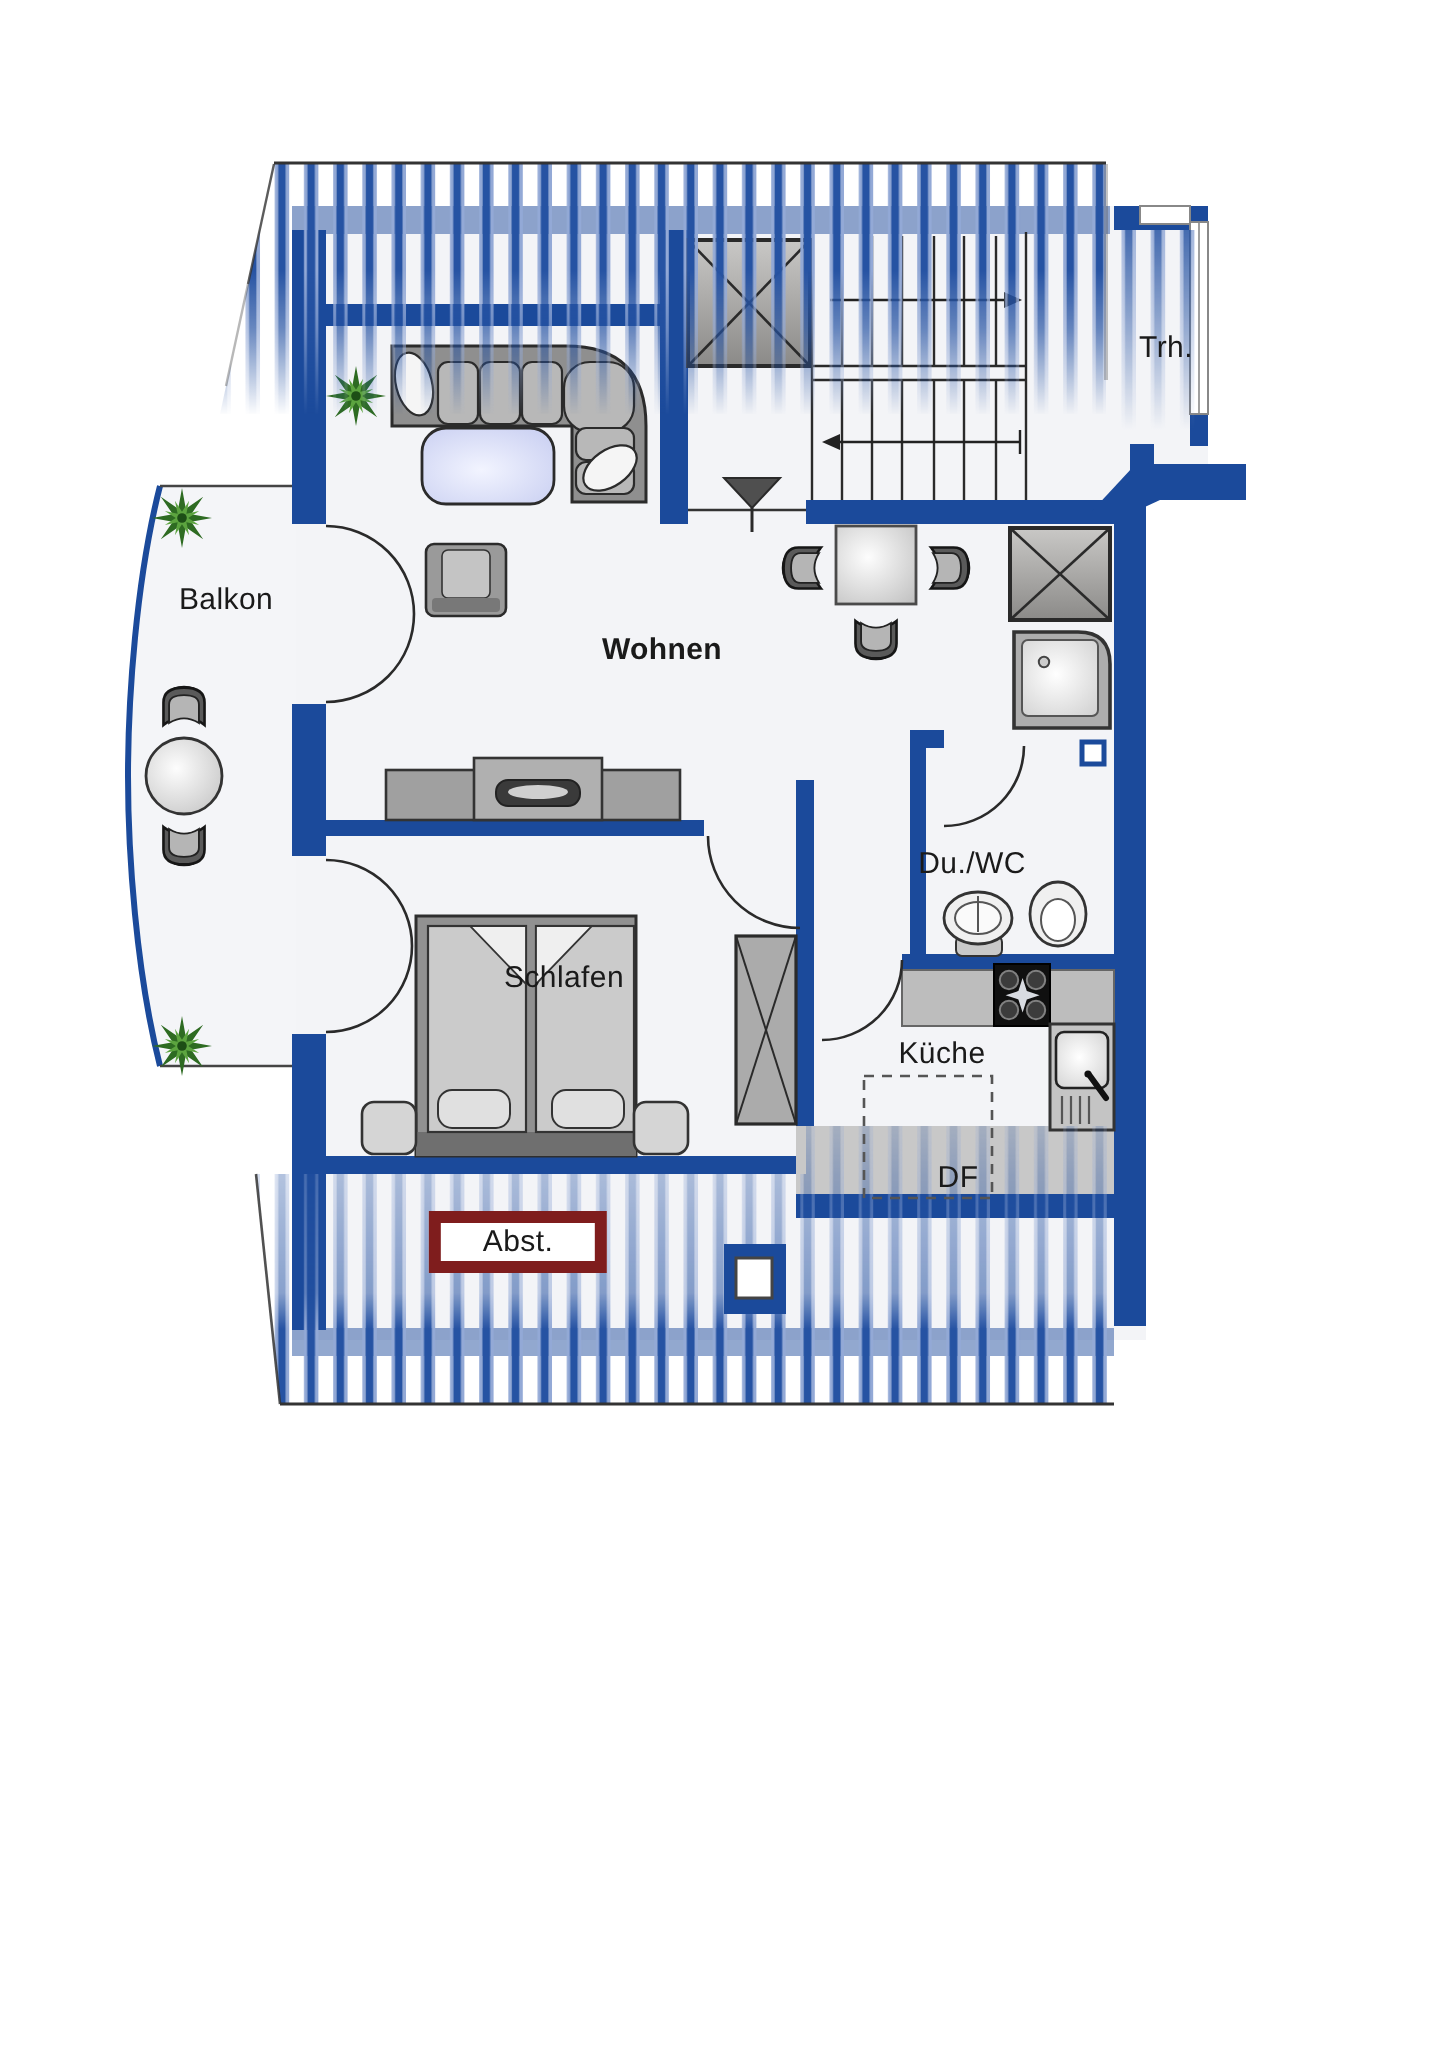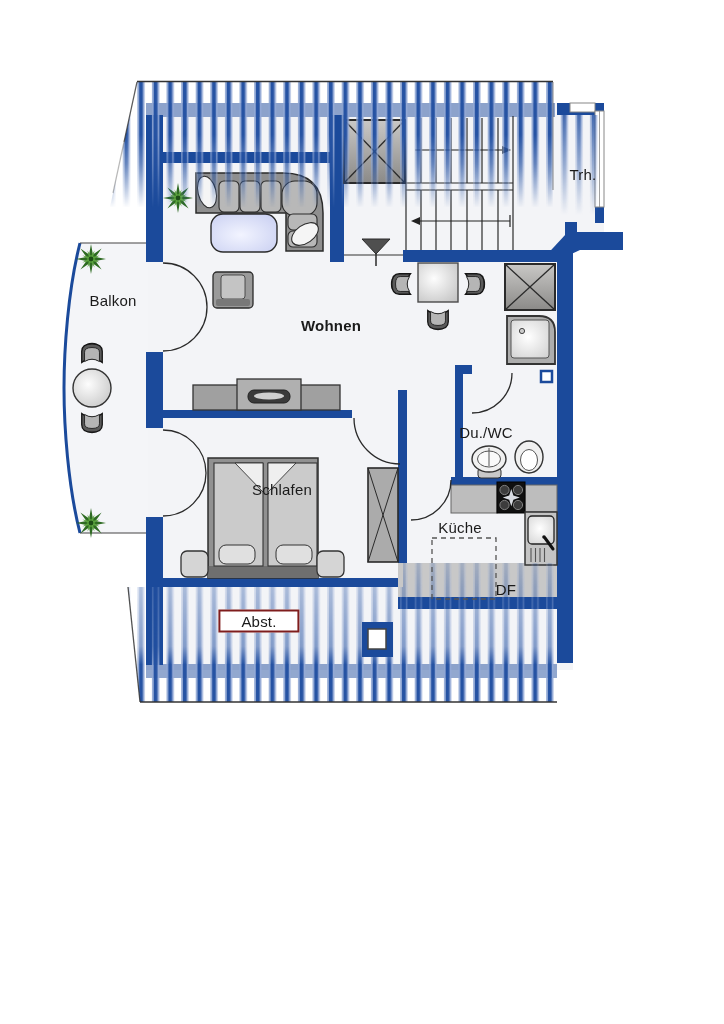--- a/index.html
+++ b/index.html
@@ -1,21 +1,21 @@
 <!DOCTYPE html>
 <html><head>
 <meta charset="utf-8">
 <style>
   html,body{margin:0;padding:0;background:#ffffff;}
   #stage{position:relative;width:724px;height:1024px;background:#ffffff;overflow:hidden;
          font-family:"Liberation Sans", sans-serif;}
   svg{position:absolute;left:0;top:0;}
   .room-label{position:absolute;transform:translate(-50%,-50%);font-size:15px;color:#1a1a1a;
               white-space:nowrap;letter-spacing:.2px;}
-  .boxed{background:#ffffff;border:2px solid #7f1d1d;padding:0 21px;line-height:19px;}
+  .boxed{background:#ffffff;border:6px solid #7f1d1d;padding:0 21px;line-height:19px;}
 </style>
 </head>
 <body>
 
 <div id="stage">
 <svg width="724" height="1024" viewBox="0 0 724 1024">
   <defs>
     <pattern id="stripes" patternUnits="userSpaceOnUse" width="14.6" height="8" x="2">
       <rect x="4" y="0" width="1.6" height="8" fill="#93a9d6"></rect>
       <rect x="5.6" y="0" width="4" height="8" fill="#2653a3"></rect>
@@ -297,17 +297,17 @@
     <line x1="553" y1="82" x2="553" y2="190" stroke="#555" stroke-width="2" opacity="0.35"></line>
     <line x1="128" y1="587" x2="140" y2="702" stroke-width="1.3" opacity="0.85"></line>
     <line x1="140" y1="702" x2="557" y2="702" stroke-width="1.4"></line>
   </g>
 </svg>
 
 <div class="room-label" style="left:113px;top:300px;">Balkon</div>
 <div class="room-label" style="left:331px;top:325px;font-weight:bold;">Wohnen</div>
 <div class="room-label" style="left:282px;top:448px;margin-top:41px;">Schlafen</div>
 <div class="room-label" style="left:486px;top:432px;">Du./WC</div>
-<div class="room-label" style="left:460px;top:527px;text-align:right;">Küche</div>
-<div class="room-label" style="left:479px;top:589px;margin-left:27px;">DF</div>
+<div class="room-label" style="left:471px;top:527px;text-align:right;">Küche</div>
+<div class="room-label" style="left:479px;top:589px;">DF</div>
 <div class="room-label" style="left:583px;top:174px;">Trh.</div>
 <div class="room-label boxed" style="left:259px;top:621px;">Abst.</div>
 </div>
 
 </body></html>

